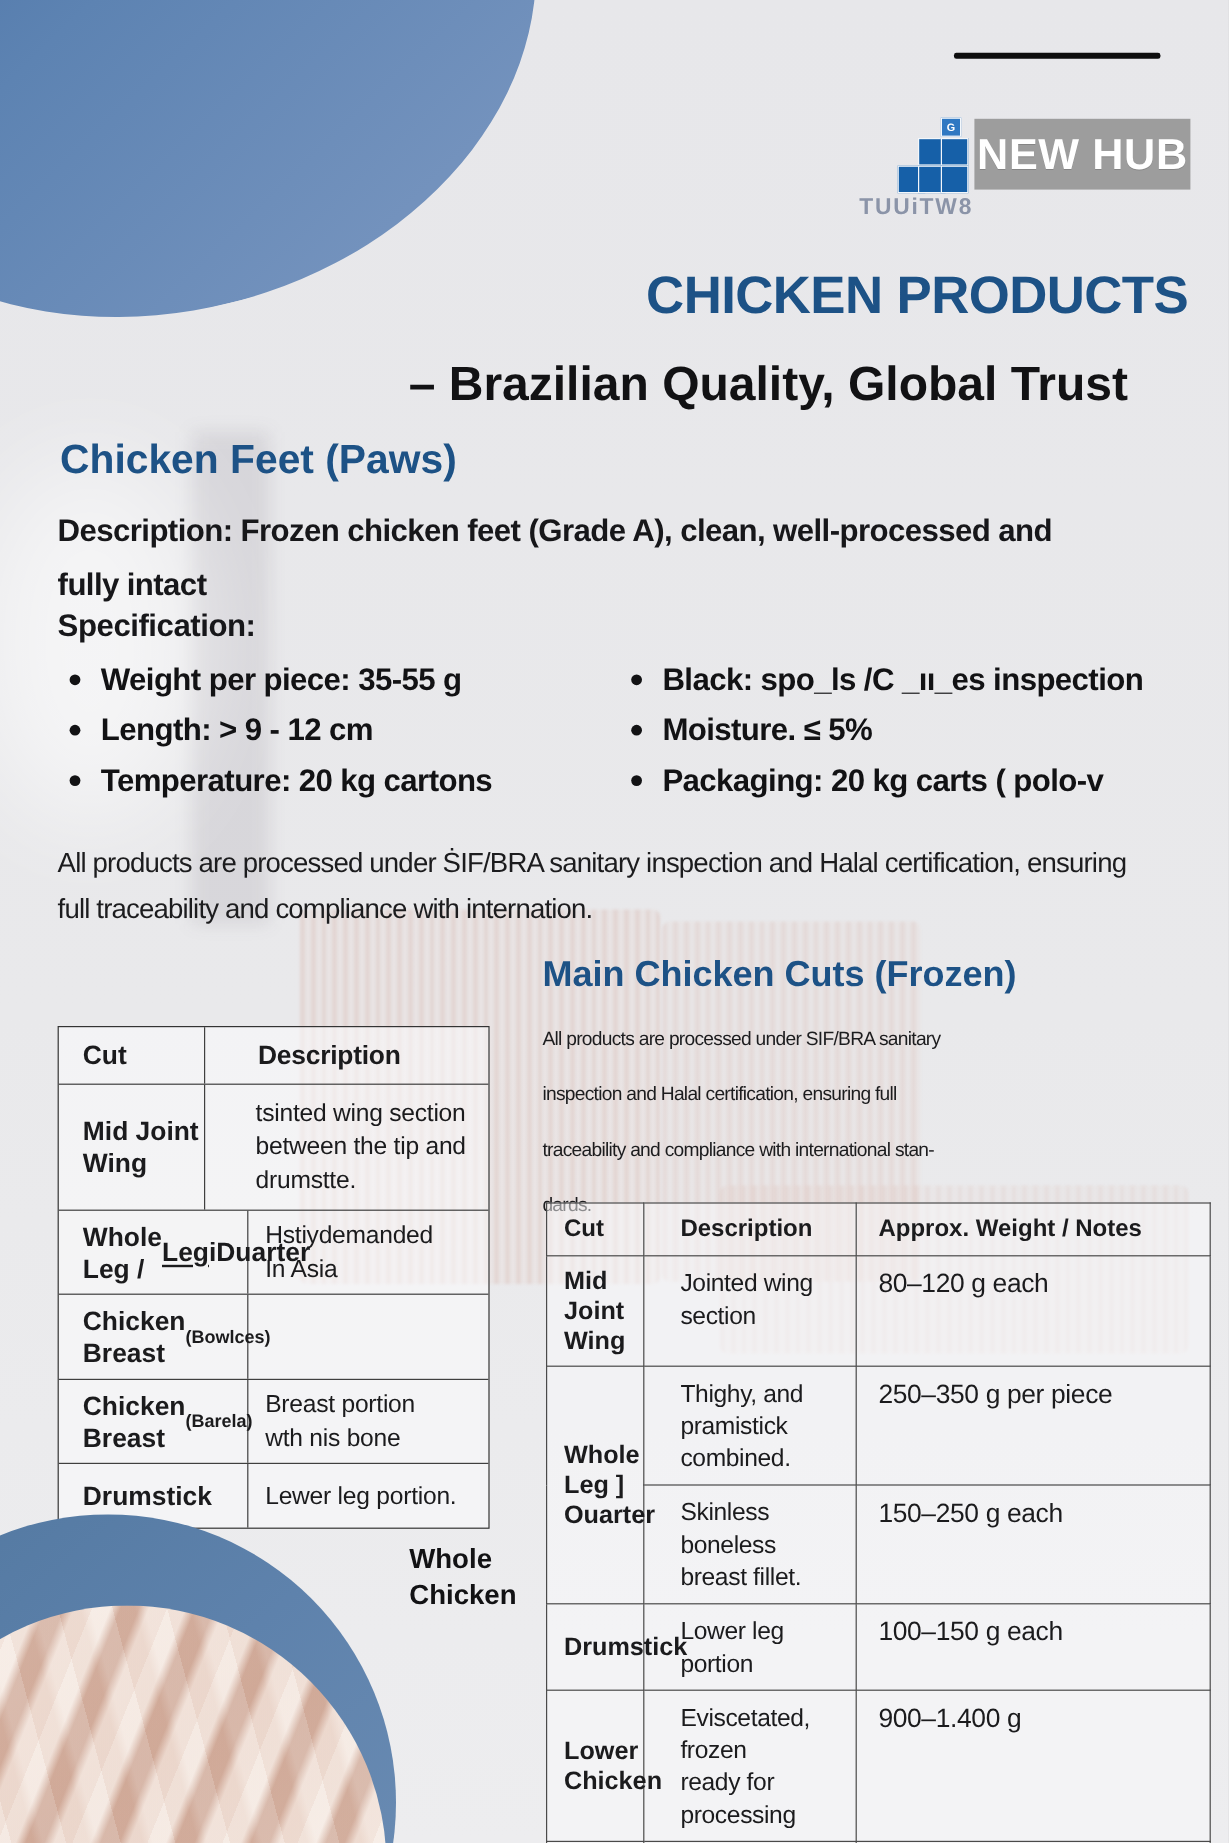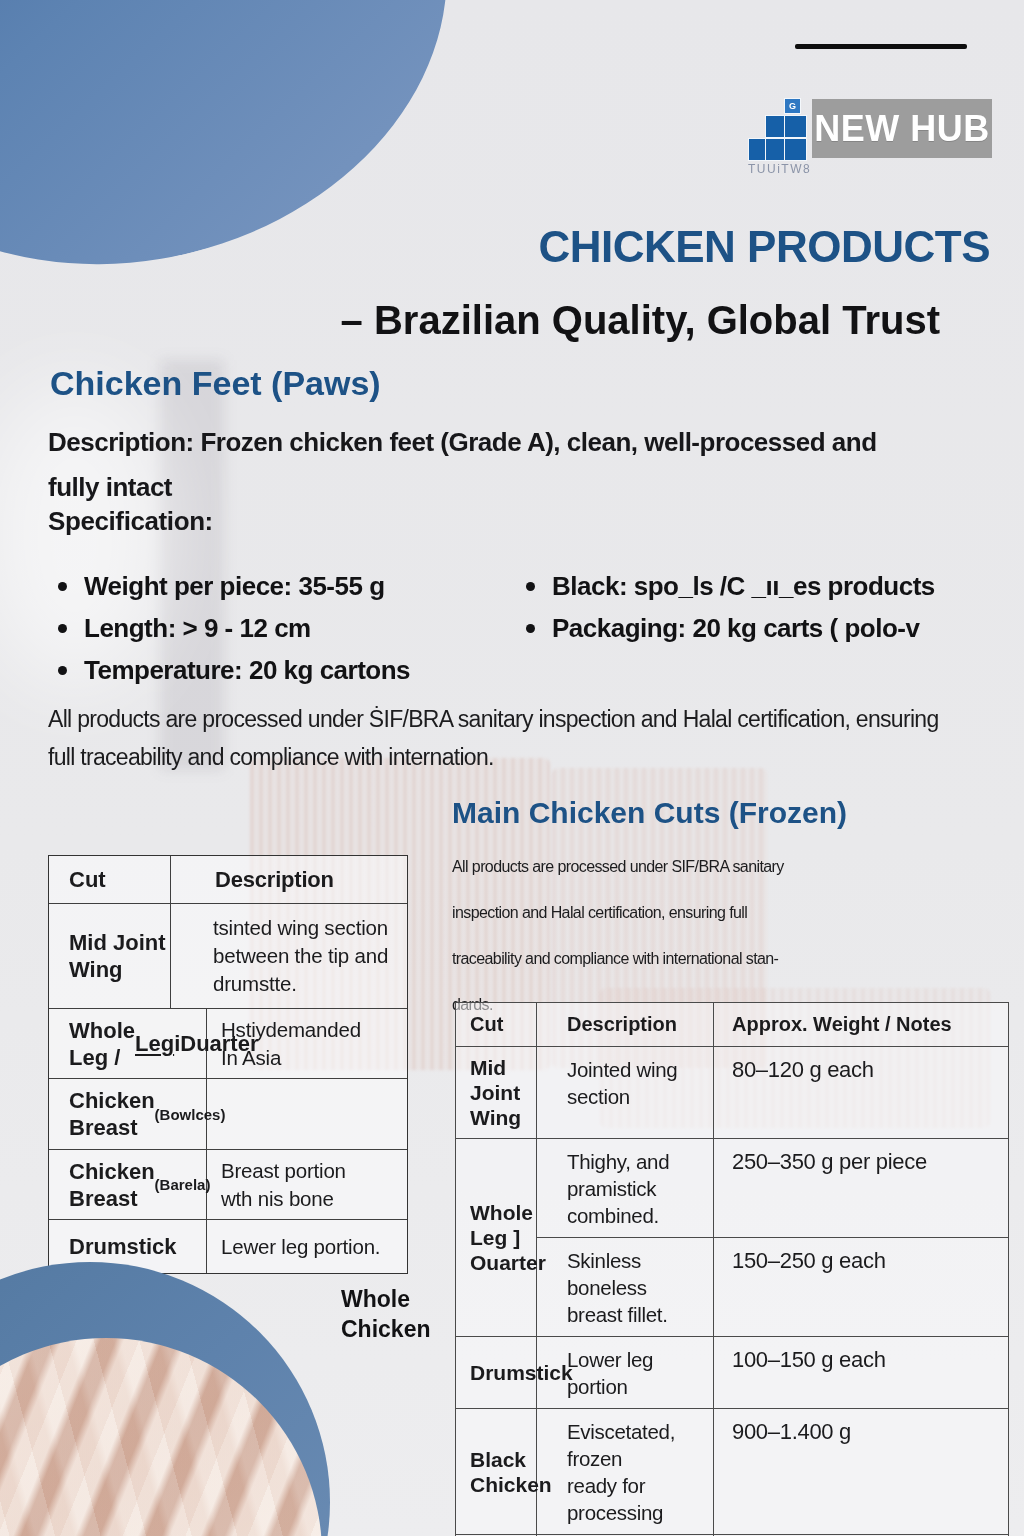--- a/index.html
+++ b/index.html
@@ -35,31 +35,31 @@
   .sq2{left:17px;top:19px;width:23px;height:23px;}
   .sq3{left:17px;top:42px;width:23px;height:23px;}
   .sq4{left:36px;top:2px;width:17px;height:16px;background:#2f78c2 !important;color:#fff;font-size:9px;font-weight:700;
        display:flex;align-items:center;justify-content:center;}
   .sq5{left:36px;top:19px;width:23px;height:23px;}
   .sq6{left:36px;top:42px;width:23px;height:23px;}
   .brand-plate{position:absolute;left:812px;top:99px;width:180px;height:59px;background:#9d9d9d;
     display:flex;align-items:center;justify-content:center;}
   .brand-name{color:#fff;font-weight:900;font-size:36px;letter-spacing:.5px;white-space:nowrap;
     text-shadow:0 1px 0 rgba(0,0,0,.15);}
-  .brand-tagline{position:absolute;left:748px;top:162px;font-size:12px;color:#8b94a8;letter-spacing:1.5px;font-weight:400;}
+  .brand-tagline{position:absolute;left:716px;top:162px;font-size:19px;color:#8b94a8;letter-spacing:1.5px;font-weight:700;}
   
   .page-title{position:absolute;right:34px;top:222px;font-size:44px;font-weight:700;color:#1d5286;
     letter-spacing:-.5px;white-space:nowrap;}
   .page-subtitle{position:absolute;right:84px;top:298px;font-size:40px;font-weight:700;color:#121214;white-space:nowrap;}
   
   .h-feet{position:absolute;left:50px;top:364px;font-size:34px;font-weight:700;color:#1d5286;}
   .desc{position:absolute;left:48px;top:420px;width:930px;font-size:26px;font-weight:700;
     letter-spacing:-.5px;line-height:45px;white-space:pre-line;color:#17171a;}
   .spec-label{position:absolute;left:48px;top:506px;font-size:26px;font-weight:700;letter-spacing:-.4px;color:#17171a;}
-  .spec-col{position:absolute;top:572px;}
+  .spec-col{position:absolute;top:552px;}
   .spec-left{left:56px;width:430px;}
   .spec-right{left:524px;width:470px;}
   .bullet-item{position:relative;padding-left:28px;font-size:26px;font-weight:700;letter-spacing:-.5px;
     color:#121214;margin-bottom:13px;line-height:29px;white-space:nowrap;}
   .bullet-item::before{content:"";position:absolute;left:2px;top:10px;width:9px;height:9px;border-radius:50%;background:#121214;}
   .note1{position:absolute;left:48px;top:700px;width:940px;font-size:23px;letter-spacing:-.7px;
     line-height:38px;white-space:pre-line;color:#1c1c1e;}
   
   .h-cuts{position:absolute;left:452px;top:796px;font-size:30px;font-weight:700;color:#1d5286;text-align:center;}
   .note2{position:absolute;left:452px;top:844px;width:565px;font-size:16px;letter-spacing:-.6px;
@@ -122,21 +122,22 @@
   <div class="h-feet">Chicken Feet (Paws)</div>
   <div class="desc">Description: Frozen chicken feet  (Grade A), clean, well-processed and
 fully intact</div>
   <div class="spec-label">Specification:</div>
   <div class="spec-col spec-left">
       <div class="bullet-item">Weight per piece: 35-55 g</div>
       <div class="bullet-item">Length: &gt; 9 - 12 cm</div>
       <div class="bullet-item">Temperature: 20 kg cartons</div>
     </div>
   <div class="spec-col spec-right">
-      <div class="bullet-item">Black: spo_ls /C _ıı_es products</div>
+      <div class="bullet-item">Black: spo_ls /C _ıı_es inspection</div>
+      <div class="bullet-item">Moisture. ≤ 5%</div>
       <div class="bullet-item">Packaging: 20 kg carts ( polo-v</div>
     </div>
   <div class="note1">All products are processed under ṠIF/BRA sanitary inspection and Halal certification, ensuring
 full traceability and compliance with internation.</div>
 
   <div class="h-cuts">Main Chicken Cuts (Frozen)</div>
   <div class="note2">All products are processed under SIF/BRA sanitary
 inspection and Halal certification, ensuring full
 traceability and compliance with international stan-
 dards.</div>
@@ -209,21 +210,21 @@
           <td class="ds">Skinless boneless
 breast fillet.</td>
           <td class="wt">150–250 g each</td>
         </tr>
         <tr style="height: 42px;">
           <td class="ct">Drumstick</td>
           <td class="ds">Lower leg portion</td>
           <td class="wt">100–150 g each</td>
         </tr>
         <tr style="height: 72px;">
-          <td class="ct">Black
+          <td class="ct">Lower
 Chicken</td>
           <td class="ds">Eviscetated, frozen
 ready for processing</td>
           <td class="wt">900–1.400 g</td>
         </tr>
         <tr style="height: 72px;">
           <td class="ct">Wings.
 (3 jom)</td>
           <td class="ds">Complete wing
 with lip; fmd. drumiice.</td>

